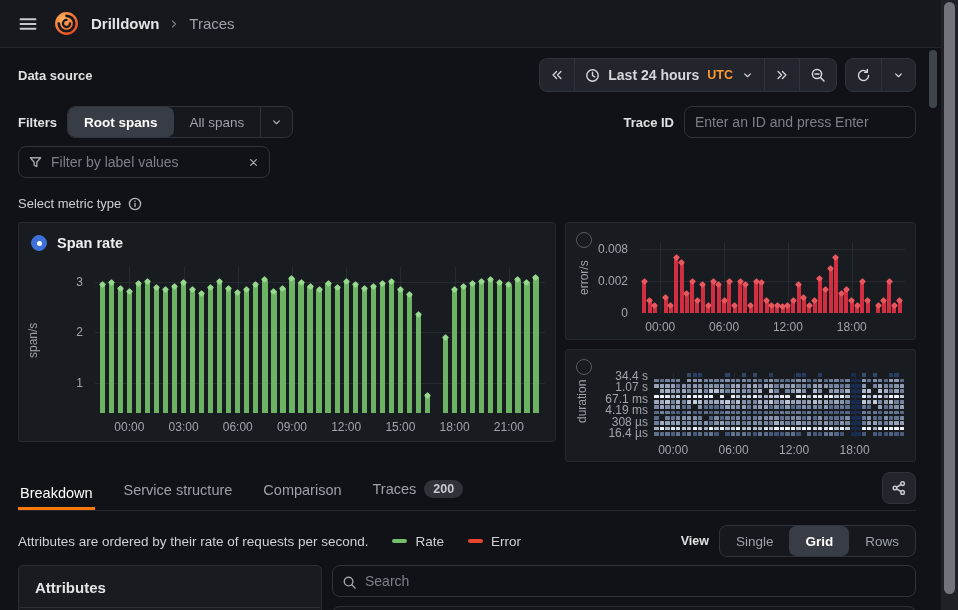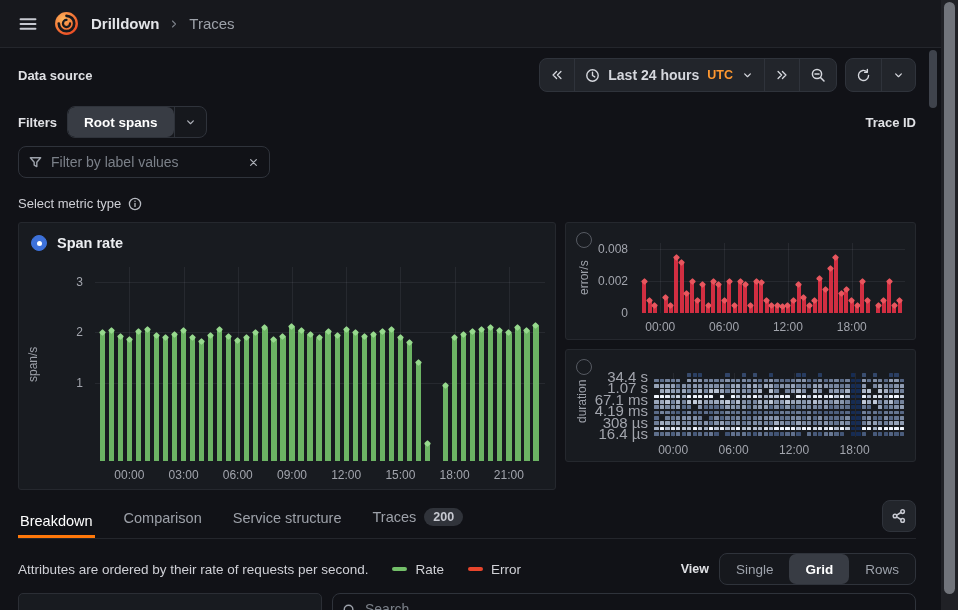--- a/index.html
+++ b/index.html
@@ -52,21 +52,21 @@
   .labelfilter-row{margin-top:8px;}
   .input-wrap{position:relative;display:inline-flex;align-items:center;}
   .input-wrap .lead-ic{position:absolute;left:10px;color:#9da2ab;}
   .input-wrap .trail-ic{position:absolute;right:10px;color:#aeb1b9;cursor:pointer;background:none;border:none;padding:0;display:flex;}
   .metric-row{margin-top:16px;gap:7px;}
   .metric-label{font-size:13px;color:#cfd0d6;}
   .info-dim{color:#b7bac1;}
   
   .charts{margin-top:10px;display:flex;gap:9px;}
   .panel{position:relative;background:#181b20;border:1px solid #25282e;border-radius:3px;box-sizing:border-box;}
-  .main-panel{width:538px;height:268px;}
+  .main-panel{width:538px;height:220px;}
   .side-col{flex:1;display:flex;flex-direction:column;gap:9px;}
   .error-panel{height:118px;}
   .duration-panel{height:113px;}
   .panel-head{display:flex;align-items:center;gap:10px;padding:12px 0 0 12px;}
   .radio{width:16px;height:16px;border-radius:50%;border:1px solid #565a62;box-sizing:border-box;
          background:transparent;display:inline-block;cursor:pointer;position:relative;flex:none;}
   .radio.checked{background:#3d71d9;border-color:#3d71d9;}
   .radio.checked::after{content:"";position:absolute;inset:4.5px;background:#fff;border-radius:50%;}
   .panel-title{font-size:14.5px;font-weight:700;color:#eceef1;}
   .side-radio{position:absolute;top:9px;left:10px;}
@@ -75,21 +75,21 @@
   .plot{position:absolute;overflow:hidden;}
   .yticks,.xticks{position:absolute;font-size:12px;color:#a2a5ad;}
   .tick-y{position:absolute;right:6px;line-height:14px;}
   .tick-x{position:absolute;transform:translateX(-50%);white-space:nowrap;}
   .grid-v{position:absolute;top:0;bottom:0;width:1px;background:rgba(205,212,228,0.08);}
   .grid-h{position:absolute;left:0;right:0;height:1px;background:rgba(205,212,228,0.08);}
   .bar{position:absolute;bottom:0;border-radius:1px 1px 0 0;opacity:.93;}
   .marker{position:absolute;width:5px;height:5px;transform:rotate(45deg);border-radius:1px;}
   .hm-cell{position:absolute;border-radius:0.5px;}
   .hm-ylabels{position:absolute;display:flex;flex-direction:column;justify-content:space-between;
-              align-items:flex-end;font-size:15px;color:#a2a5ad;line-height:11px;}
+              align-items:flex-end;font-size:12px;color:#a2a5ad;line-height:11px;}
   .main-panel .axis-ylab{left:6px;top:44px;bottom:28px;width:16px;}
   .main-panel .yticks{left:0;top:44px;width:70px;bottom:28px;}
   .main-panel .plot{left:76px;top:44px;right:10px;bottom:28px;}
   .main-panel .xticks{left:76px;right:10px;bottom:6px;height:15px;}
   .error-panel .axis-ylab{left:10px;top:20px;bottom:26px;width:16px;}
   .error-panel .yticks{left:0;top:20px;width:68px;bottom:26px;}
   .error-panel .plot{left:74px;top:20px;right:10px;bottom:26px;}
   .error-panel .xticks{left:74px;right:10px;bottom:5px;height:14px;}
   .duration-panel .axis-ylab{left:8px;top:16px;bottom:24px;width:16px;}
   .duration-panel .hm-ylabels{left:24px;width:58px;top:21px;bottom:22px;}
@@ -215,29 +215,31 @@
           </button>
         </div>
       </div>
     </div>
 
     <div class="row filters-row">
       <div class="fgroup">
         <span class="flabel">Filters</span>
         <div class="seg">
           <button class="opt active">Root spans</button>
+          <button class="opt">All spans</button>
           <span class="caret-cell">
             <svg class="ic" width="13" height="13" viewBox="0 0 16 16">
                 <path d="M4.5 6l3.5 3.5L11.5 6"></path>
               </svg>
           </span>
         </div>
       </div>
       <div class="fgroup">
         <span class="flabel">Trace ID</span>
+        <input class="tinput" style="width: 232px;" placeholder="Enter an ID and press Enter">
       </div>
     </div>
 
     <div class="row labelfilter-row">
       <span class="input-wrap">
         <span class="lead-ic">
           <svg class="ic" width="15" height="15" viewBox="0 0 16 16">
               <path d="M2.5 3h11L9.4 7.8v4.5L6.6 10.7V7.8z"></path>
             </svg>
         </span>
@@ -1040,24 +1042,24 @@
             </div>
         </div>
       </div>
     </div>
 
     <div class="tabs-row">
       <button class="tab active">
         <span>Breakdown</span>
       </button>
       <button class="tab">
-        <span>Comparison</span>
+        <span>Service structure</span>
       </button>
       <button class="tab">
-        <span>Service structure</span>
+        <span>Comparison</span>
       </button>
       <button class="tab">
         <span>Traces</span>
         <span class="badge">200</span>
       </button>
       <button class="share-btn">
         <svg class="ic" width="16" height="16" viewBox="0 0 16 16">
             <circle cx="11.6" cy="3.6" r="1.8"></circle>
             <circle cx="11.6" cy="12.4" r="1.8"></circle>
             <circle cx="4" cy="8" r="1.8"></circle>

